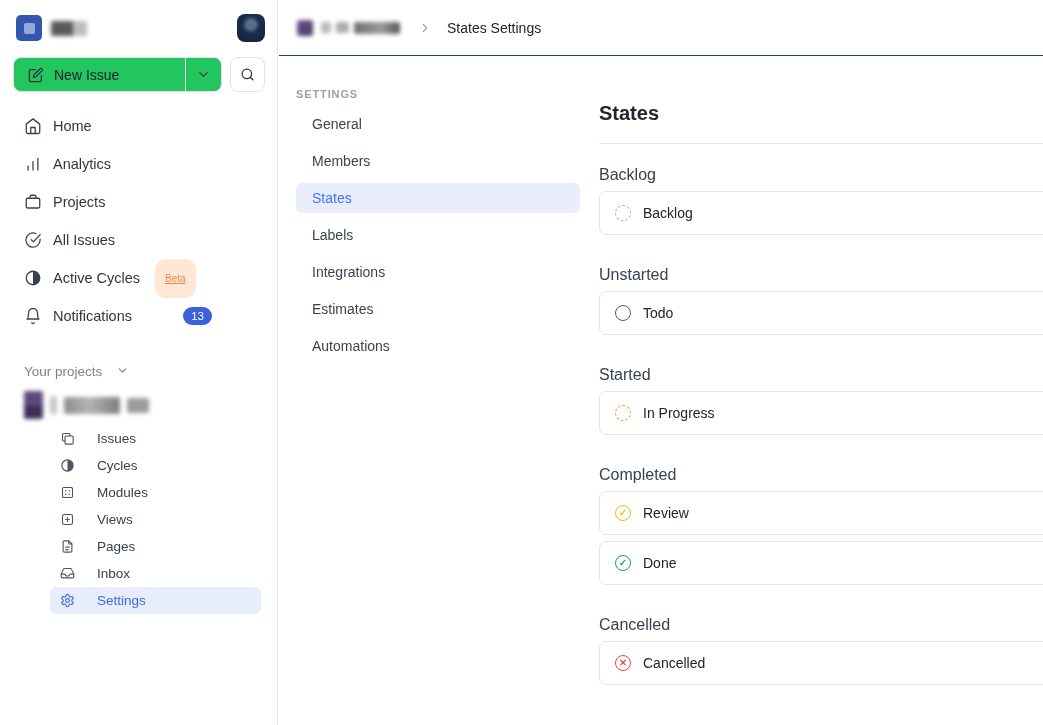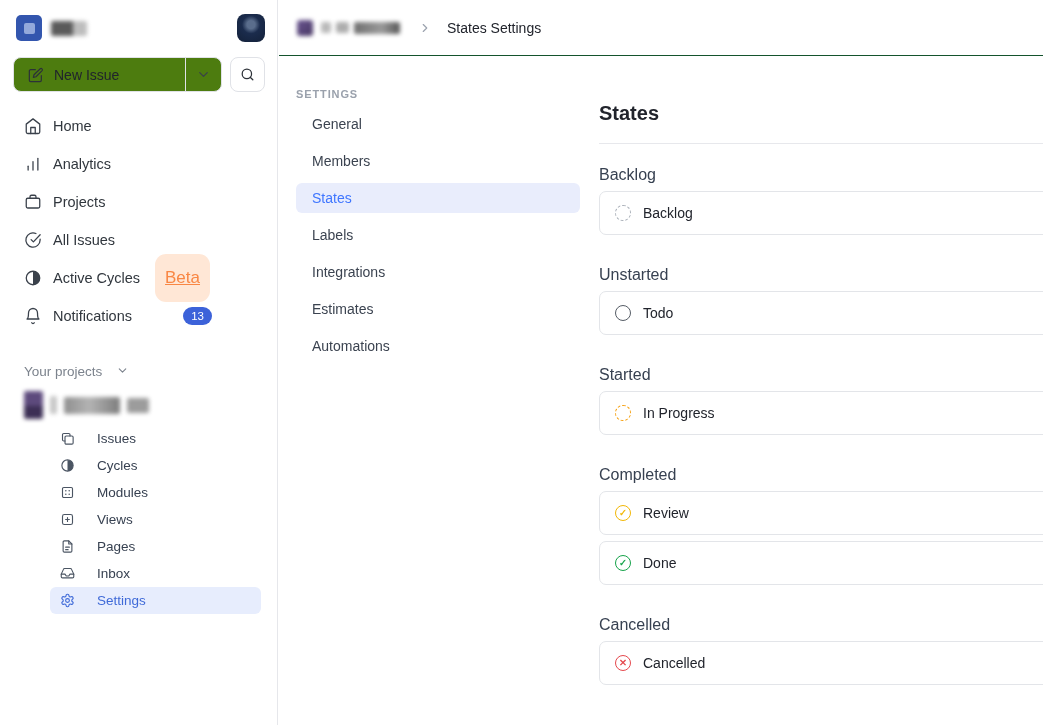--- a/index.html
+++ b/index.html
@@ -14,33 +14,33 @@
   
   .sidebar { position:absolute; left:0; top:0; width:278px; height:725px; border-right:1px solid #e6e7eb; background:#fff; }
   .sidebar-header { position:absolute; top:13px; left:16px; right:12px; height:30px; display:flex; align-items:center; }
   .ws-logo { width:26px; height:26px; border-radius:5px; background:#3356ae; display:flex; align-items:center; justify-content:center; cursor:pointer; }
   .ws-logo-inner { width:11px; height:11px; border-radius:2px; background:#93a9db; }
   .ws-name { width:36px; height:15px; margin-left:9px; background:linear-gradient(90deg,#5a5a5a 0 60%,#bdbdbd 60% 100%); }
   .avatar { margin-left:auto; width:28px; height:28px; border-radius:8px;
     background:radial-gradient(circle at 50% 38%, #5a6d8c 0 18%, #1b2c4d 40%, #132038 100%); }
 
   .new-issue-row { position:absolute; top:57px; left:13px; display:flex; gap:8px; }
-  .new-issue-btn { width:209px; height:35px; border:1px solid #e0e2e7; border-radius:8px; background:#4d7c0f;
+  .new-issue-btn { width:209px; height:35px; border:1px solid #e0e2e7; border-radius:8px; background:#22c55e;
     display:flex; align-items:center; padding-left:14px; cursor:pointer; }
   .new-issue-btn .label { font-size:14px; font-weight:500; color:#21242c; margin-left:10px; }
   .btn-divider { margin-left:auto; width:1px; height:34px; background:#e0e2e7; }
   .chev-box { width:35px; height:34px; display:flex; align-items:center; justify-content:center; color:#3a414b; }
   .search-btn { width:35px; height:35px; border:1px solid #e0e2e7; border-radius:8px; background:#fff;
     display:flex; align-items:center; justify-content:center; color:#2c3138; cursor:pointer; }
 
   .sidebar-nav { position:absolute; top:107px; left:0; width:228px; list-style:none; }
   .nav-item { height:38px; display:flex; align-items:center; gap:11px; padding:0 16px 0 24px;
     font-size:14.5px; color:#30363d; cursor:pointer; }
   .nav-item .ic { color:#3a414b; }
-  .beta-badge { margin-left:4px; background:#ffe7d6; color:#f98744; font-size:17px; font-weight:500;
+  .beta-badge { margin-left:4px; background:#ffe7d6; color:#f98744; font-size:10px; font-weight:500;
     padding:14px 10px; border-radius:11px;text-decoration:underline; }
   .count-badge { margin-left:auto; background:#3c62d9; color:#fff; font-size:11.5px; font-weight:500;
     padding:3px 8px; border-radius:10px; }
 
   .your-projects { position:absolute; top:364px; left:24px; display:flex; align-items:flex-start; gap:14px;
     font-size:13.5px; color:#7c838d; cursor:pointer; }
 
   .project-row { position:absolute; top:389px; left:24px; height:32px; display:flex; align-items:center; gap:7px; cursor:pointer; }
   .proj-icon { width:19px; height:28px; background:linear-gradient(180deg,#5d4a7d 0 55%,#3c2f55 55% 100%); }
   .proj-chunk1 { width:7px; height:18px; background:#c6c6c6; }

